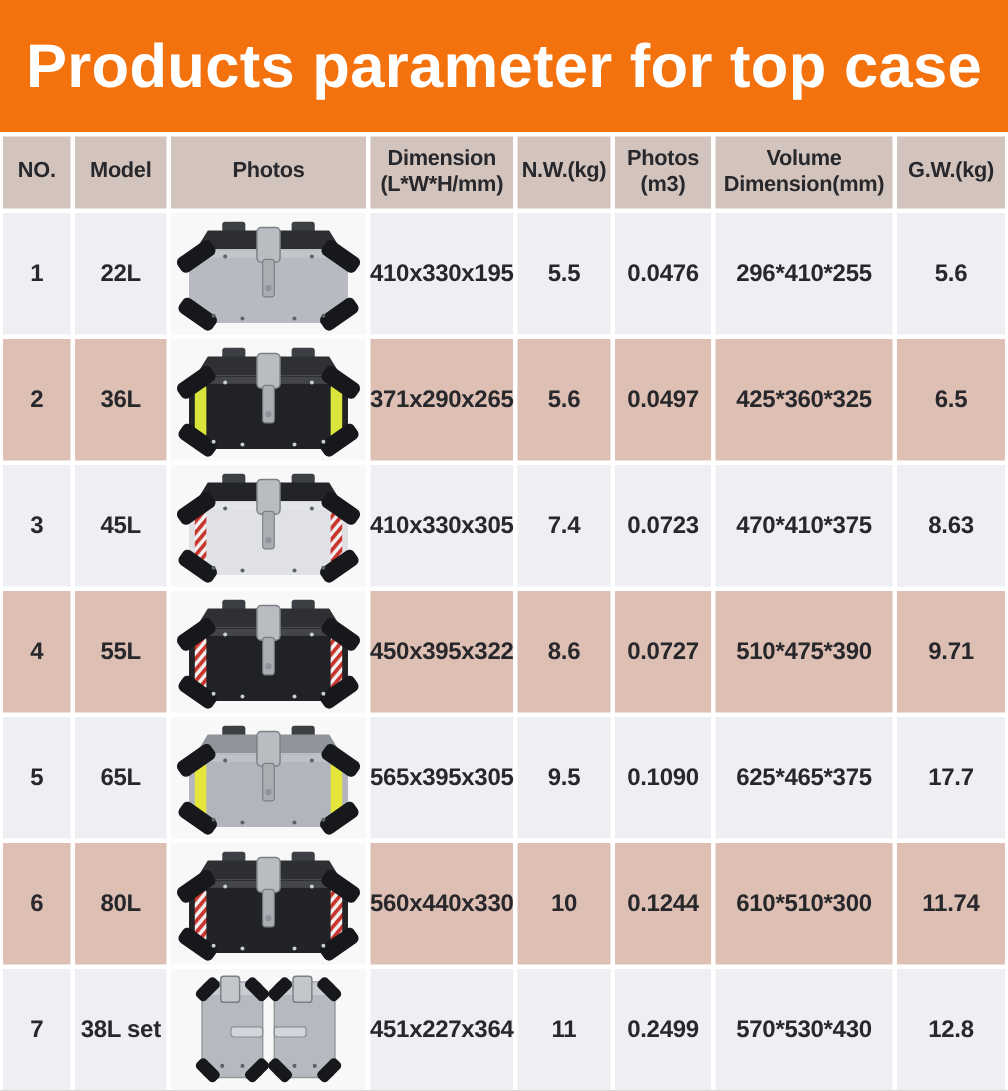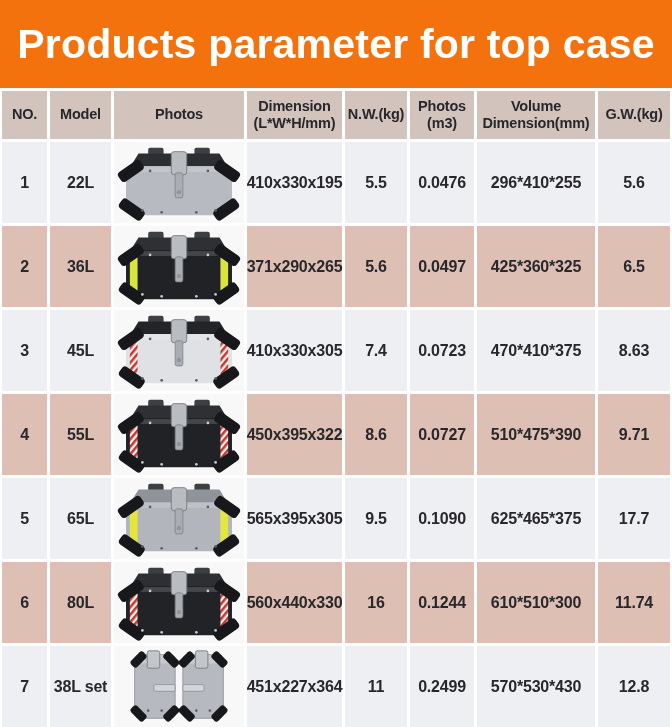--- a/index.html
+++ b/index.html
@@ -314,21 +314,21 @@
             <circle cx="66" cy="51" r="2.2" fill="#8f939a"></circle>
             <circle cx="36" cy="29" r="1.4" fill="#c8cbd0"></circle>
             <circle cx="96" cy="29" r="1.4" fill="#c8cbd0"></circle>
             <circle cx="28" cy="70" r="1.4" fill="#c8cbd0"></circle>
             <circle cx="48" cy="72" r="1.4" fill="#c8cbd0"></circle>
             <circle cx="84" cy="72" r="1.4" fill="#c8cbd0"></circle>
             <circle cx="104" cy="70" r="1.4" fill="#c8cbd0"></circle>
           </svg>
         </div>
       <div class="cell">560x440x330</div>
-      <div class="cell">16</div>
+      <div class="cell">10</div>
       <div class="cell">0.1244</div>
       <div class="cell">610*510*300</div>
       <div class="cell">11.74</div>
     </div>
 
     <div class="row light">
       <div class="cell">7</div>
       <div class="cell">38L set</div>
       <div class="cell photo" role="img" aria-label="pair of silver aluminum side cases 38L set">
           <svg viewBox="0 0 132 82" preserveAspectRatio="xMidYMid meet">

